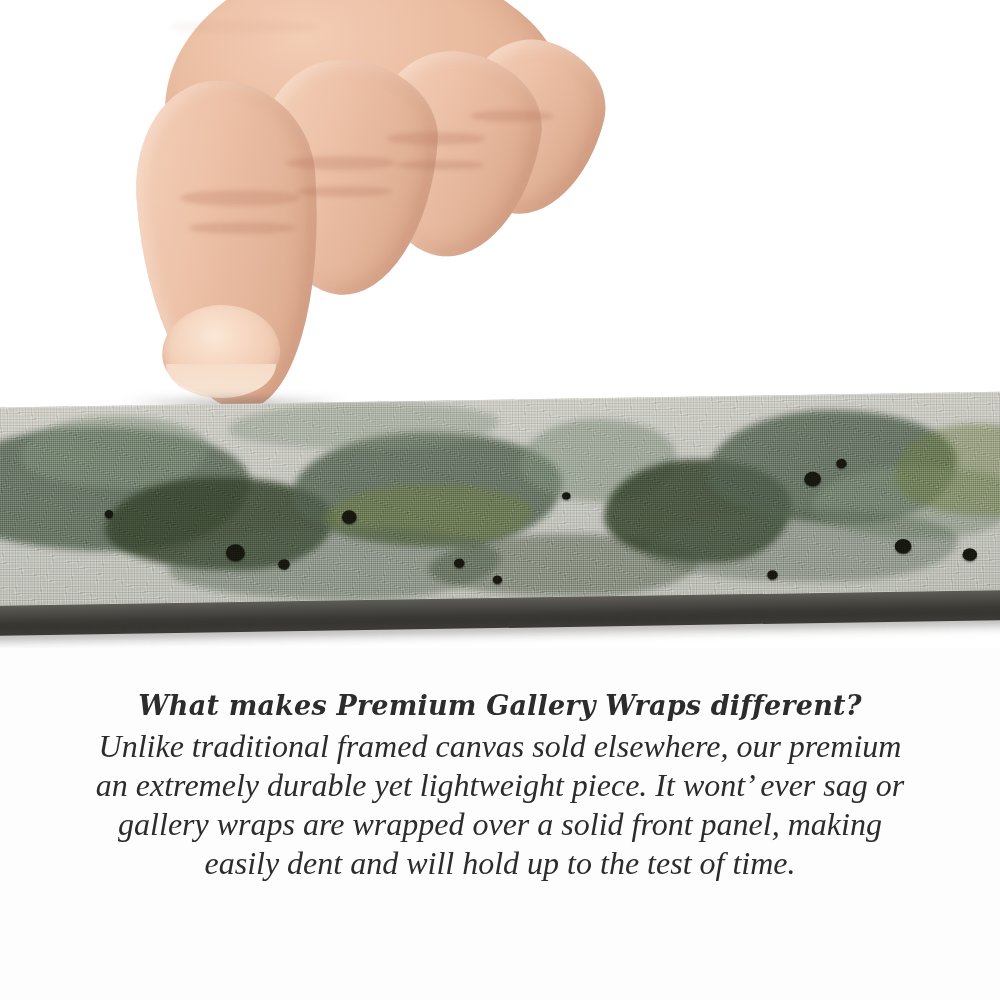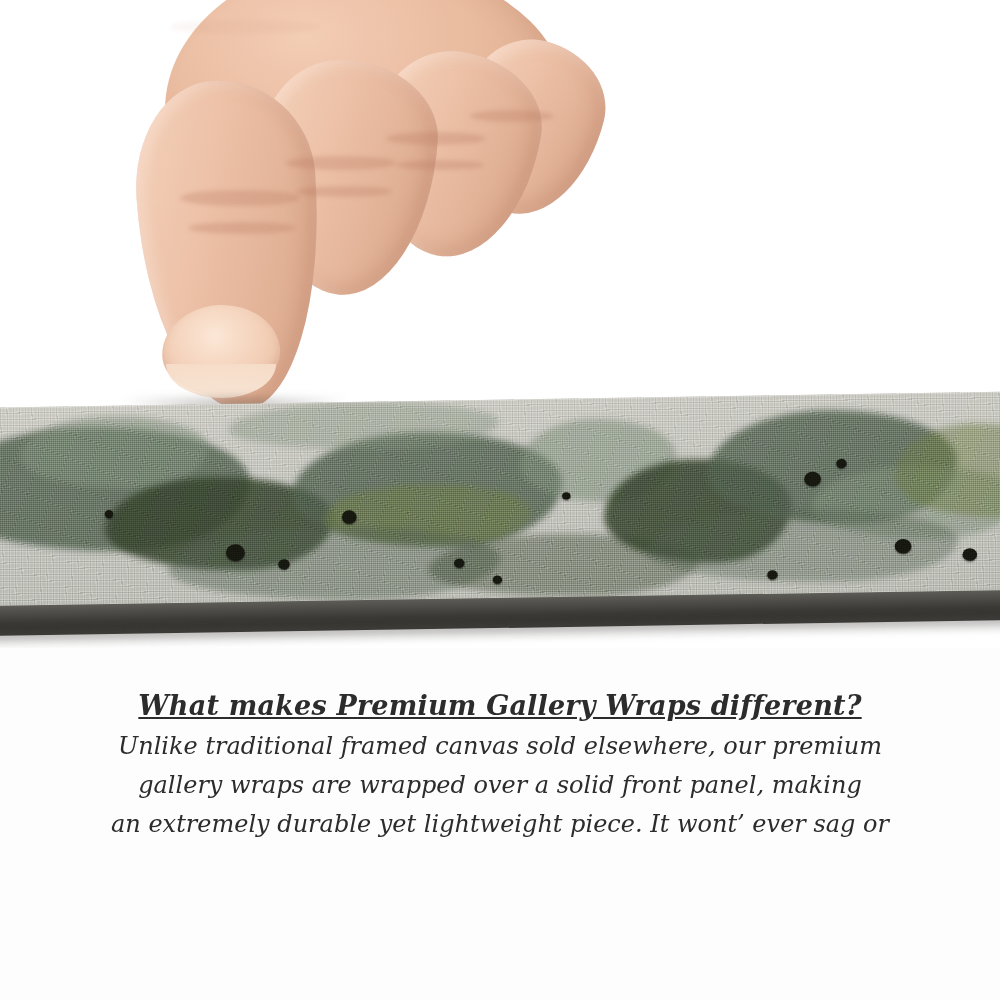--- a/index.html
+++ b/index.html
@@ -181,27 +181,27 @@
     text-align: center;
     color: #2c2c2c;
     font-family: "DejaVu Serif", serif;
     font-style: italic;
   }
   .caption h2 {
     margin: 0 0 6px 0;
     font-size: 27px;
     font-weight: 700;
     letter-spacing: 0.2px;
-    text-decoration: underline;
   }
   .caption p {
     margin: 0;
-    font-size: 24px;
+    font-size: 32px;
     line-height: 39px;
     font-weight: 400;
+    font-family: Liberation Serif, serif;
   }
   .caption .last {
     margin-top: 4px;
   }
 </style>
 </head>
 <body>
 
 <div class="page">
 
@@ -260,17 +260,18 @@
       <div class="weave"></div>
     </div>
 
     <div class="strip-shadow-bottom"></div>
     <div class="strip-shadow-cast"></div>
   </div>
 
   <div class="caption">
     <h2>What makes Premium Gallery Wraps different?</h2>
     <p>Unlike traditional framed canvas sold elsewhere, our premium</p>
+    <p>an extremely durable yet lightweight piece. It wont’ ever sag or</p>
     <p>gallery wraps are wrapped over a solid front panel, making</p>
-    <p>an extremely durable yet lightweight piece. It wont’ ever sag or</p>
+    <p>easily dent and will hold up to the test of time.</p>
   </div>
 
 </div>
 
 </body></html>

